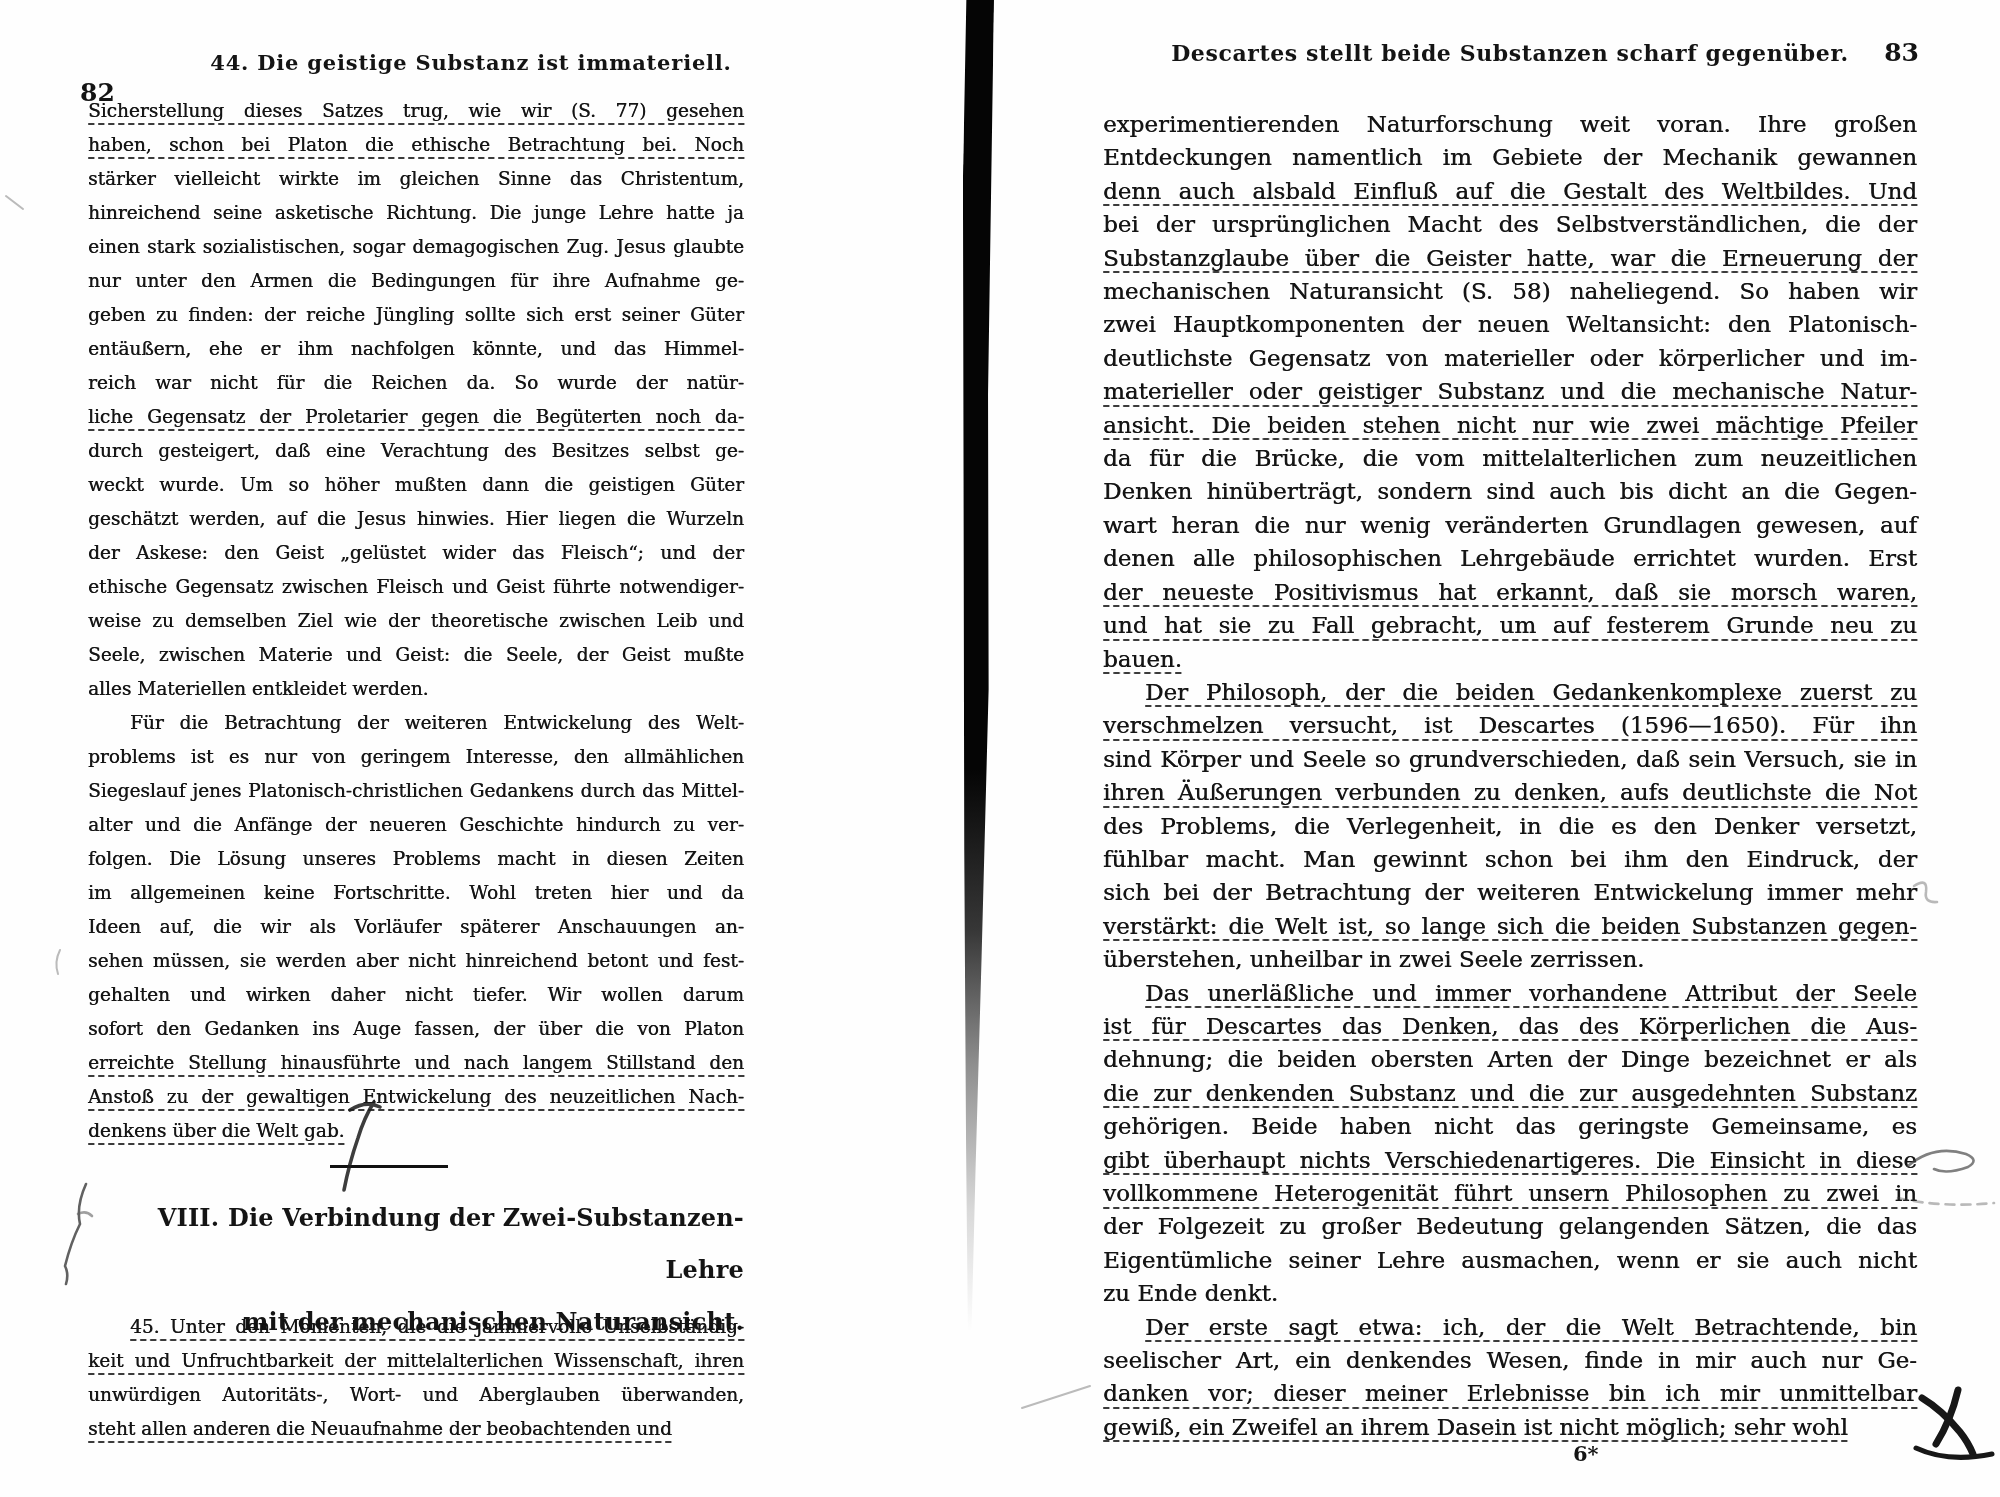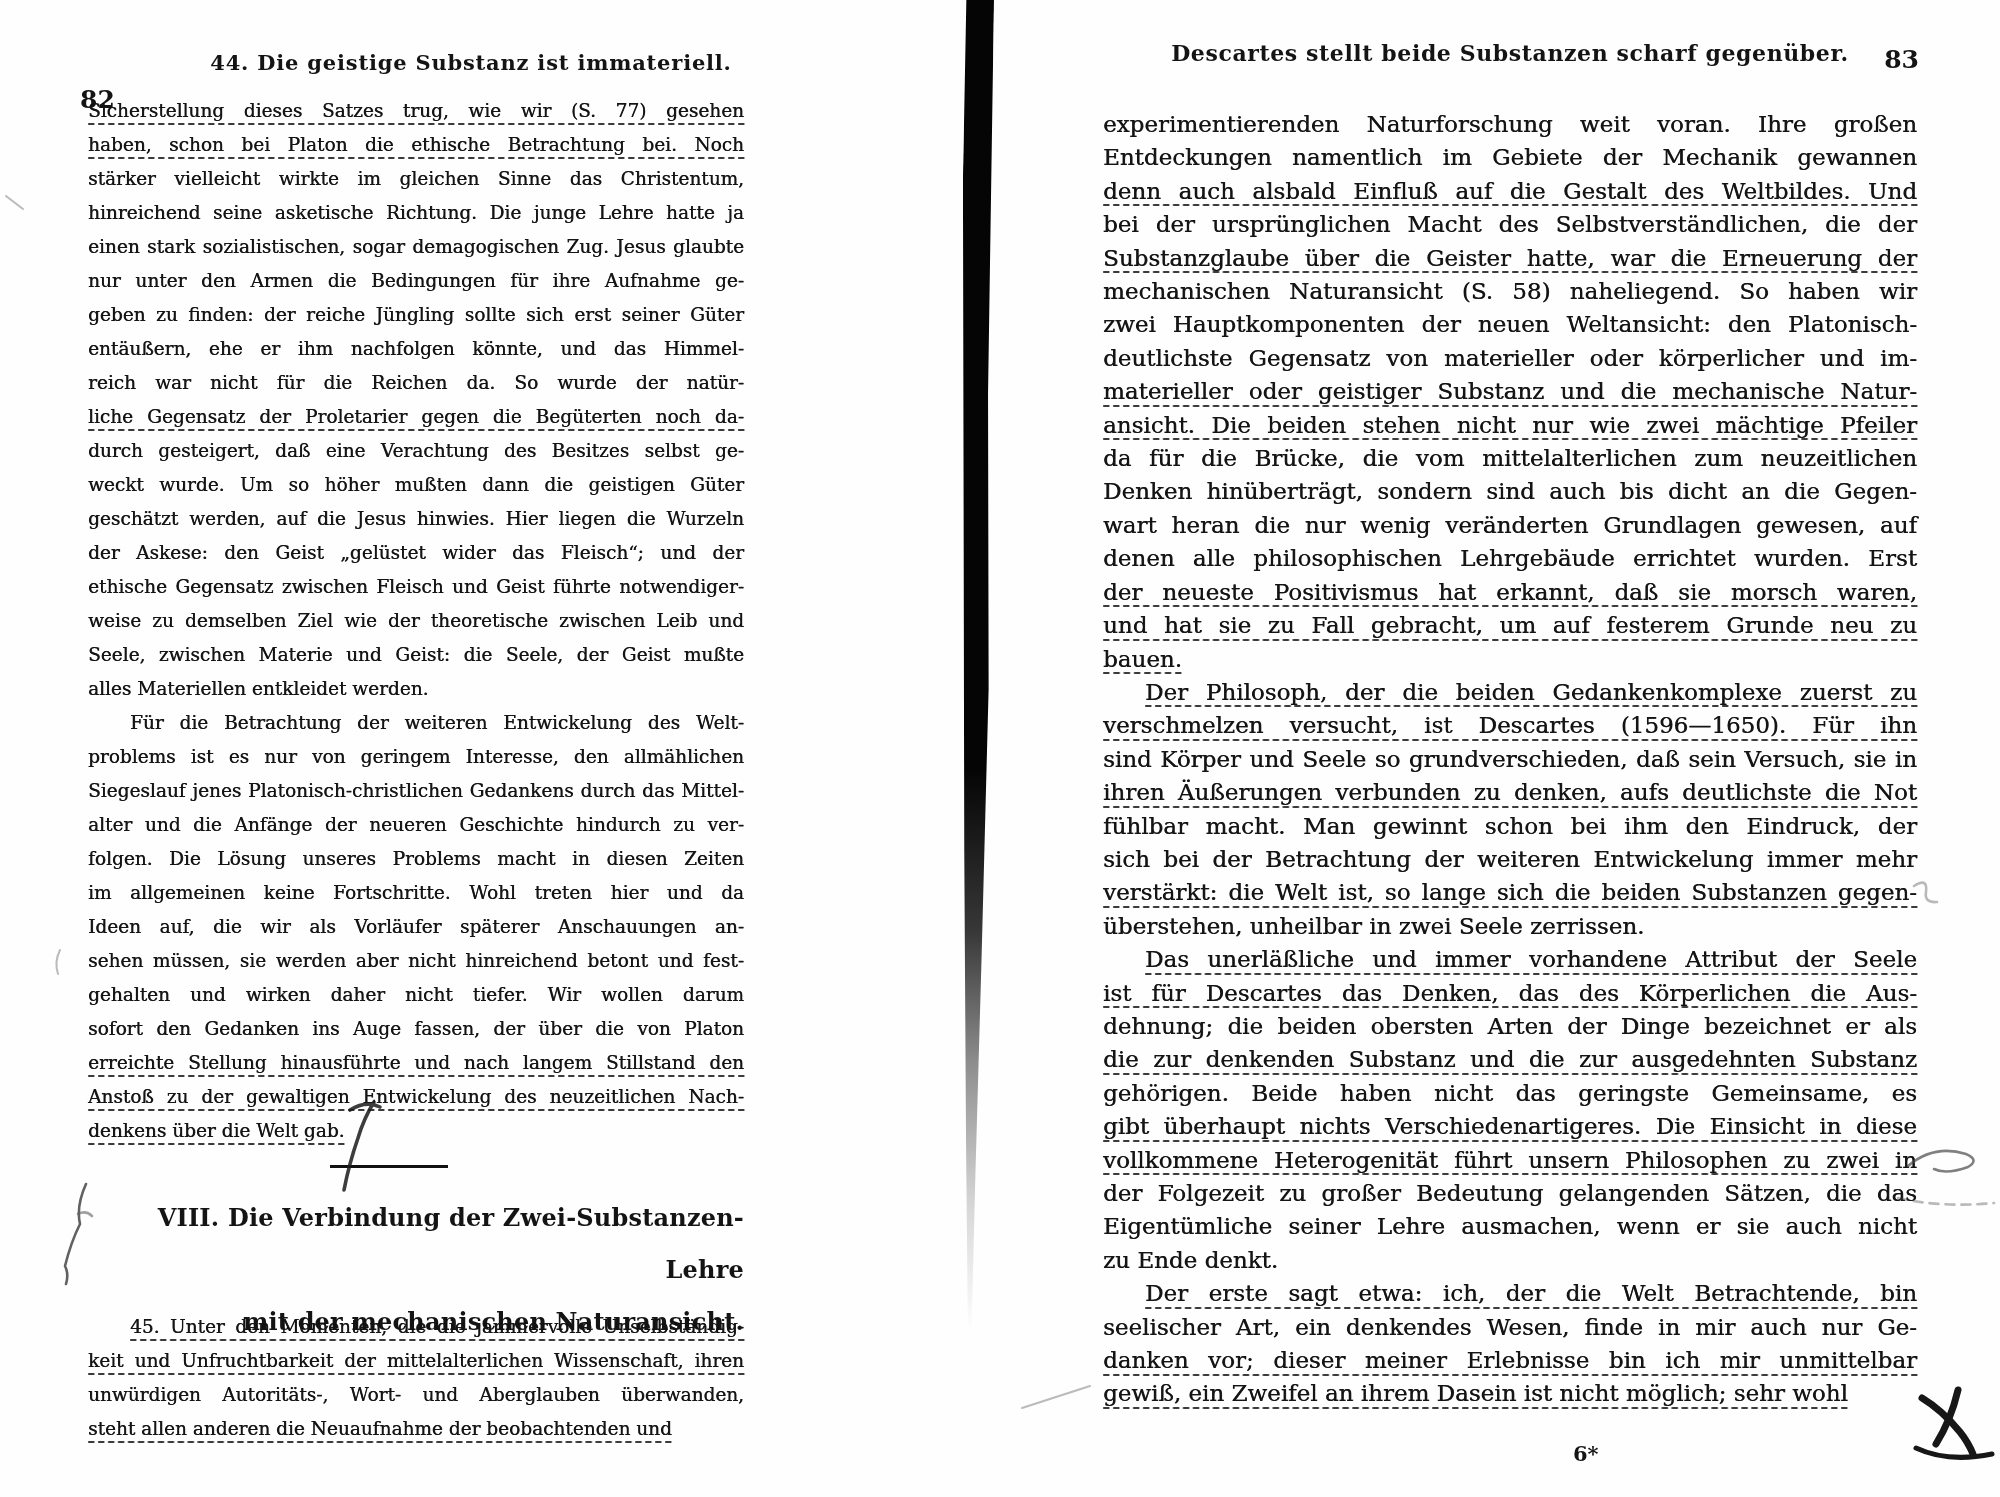--- a/index.html
+++ b/index.html
@@ -9,21 +9,21 @@
   .gutter{position:absolute;left:960px;top:-8px;width:30px;height:1340px;
     background:linear-gradient(#050505 0%,#050505 58%,rgba(5,5,5,.8) 70%,rgba(5,5,5,.45) 80%,rgba(5,5,5,.15) 91%,rgba(5,5,5,0) 100%);
     clip-path:polygon(8% 0%,100% 0%,88% 30%,96% 52%,78% 72%,62% 88%,52% 100%,40% 100%,30% 86%,18% 64%,8% 36%,0% 14%);
     transform:rotate(.35deg);}
   .page{position:absolute;top:0;height:1497px;}
   .page.l{left:88px;width:656px;}
   .page.r{left:1103px;width:814px;}
   .runhead{position:absolute;width:100%;text-align:center;font-weight:bold;white-space:nowrap;}
   .l .runhead{top:50px;font-size:21px;letter-spacing:.8px;transform:translateX(55px);}
   .r .runhead{top:40px;font-size:22px;letter-spacing:.6px;}
-  .pageno{position:absolute;font-weight:bold;font-size:25px;margin-top:7px;}
+  .pageno{position:absolute;font-weight:bold;font-size:25px;}
   .l .pageno{left:-8px;top:78px;}
   .r .pageno{right:-2px;top:38px;}
   .body{position:absolute;left:0;width:100%;}
   .l .body.main{top:94px;}
   .l .body.sec{top:1310px;}
   .r .body.main{top:108px;}
   .line{text-align:justify;text-align-last:justify;text-shadow:.4px 0 0 rgba(10,10,10,.85);}
   .l .line{line-height:34px;font-size:18.5px;}
   .r .line{line-height:33.4px;font-size:23px;}
   .line.last{text-align-last:left;}
@@ -120,20 +120,21 @@
           <div class="line">denen alle philosophischen Lehrgebäude errichtet wurden.  Erst</div>
           <div class="line pu">der neueste Positivismus hat erkannt, daß sie morsch waren,</div>
           <div class="line pu">und hat sie zu Fall gebracht, um auf festerem Grunde neu zu</div>
           <div class="line last pu">bauen.</div>
         </div>
         <div class="para indent">
           <div class="line first pu">Der Philosoph, der die beiden Gedankenkomplexe zuerst zu</div>
           <div class="line pu">verschmelzen versucht, ist Descartes (1596—1650).  Für ihn</div>
           <div class="line">sind Körper und Seele so grundverschieden, daß sein Versuch, sie in</div>
           <div class="line pu">ihren Äußerungen verbunden zu denken, aufs deutlichste die Not</div>
+          <div class="line">des Problems, die Verlegenheit, in die es den Denker versetzt,</div>
           <div class="line">fühlbar macht.  Man gewinnt schon bei ihm den Eindruck, der</div>
           <div class="line">sich bei der Betrachtung der weiteren Entwickelung immer mehr</div>
           <div class="line pu">verstärkt: die Welt ist, so lange sich die beiden Substanzen gegen-</div>
           <div class="line last">überstehen, unheilbar in zwei Seele zerrissen.</div>
         </div>
         <div class="para indent">
           <div class="line first pu">Das unerläßliche und immer vorhandene Attribut der Seele</div>
           <div class="line pu">ist für Descartes das Denken, das des Körperlichen die Aus-</div>
           <div class="line">dehnung; die beiden obersten Arten der Dinge bezeichnet er als</div>
           <div class="line pu">die zur denkenden Substanz und die zur ausgedehnten Substanz</div>

